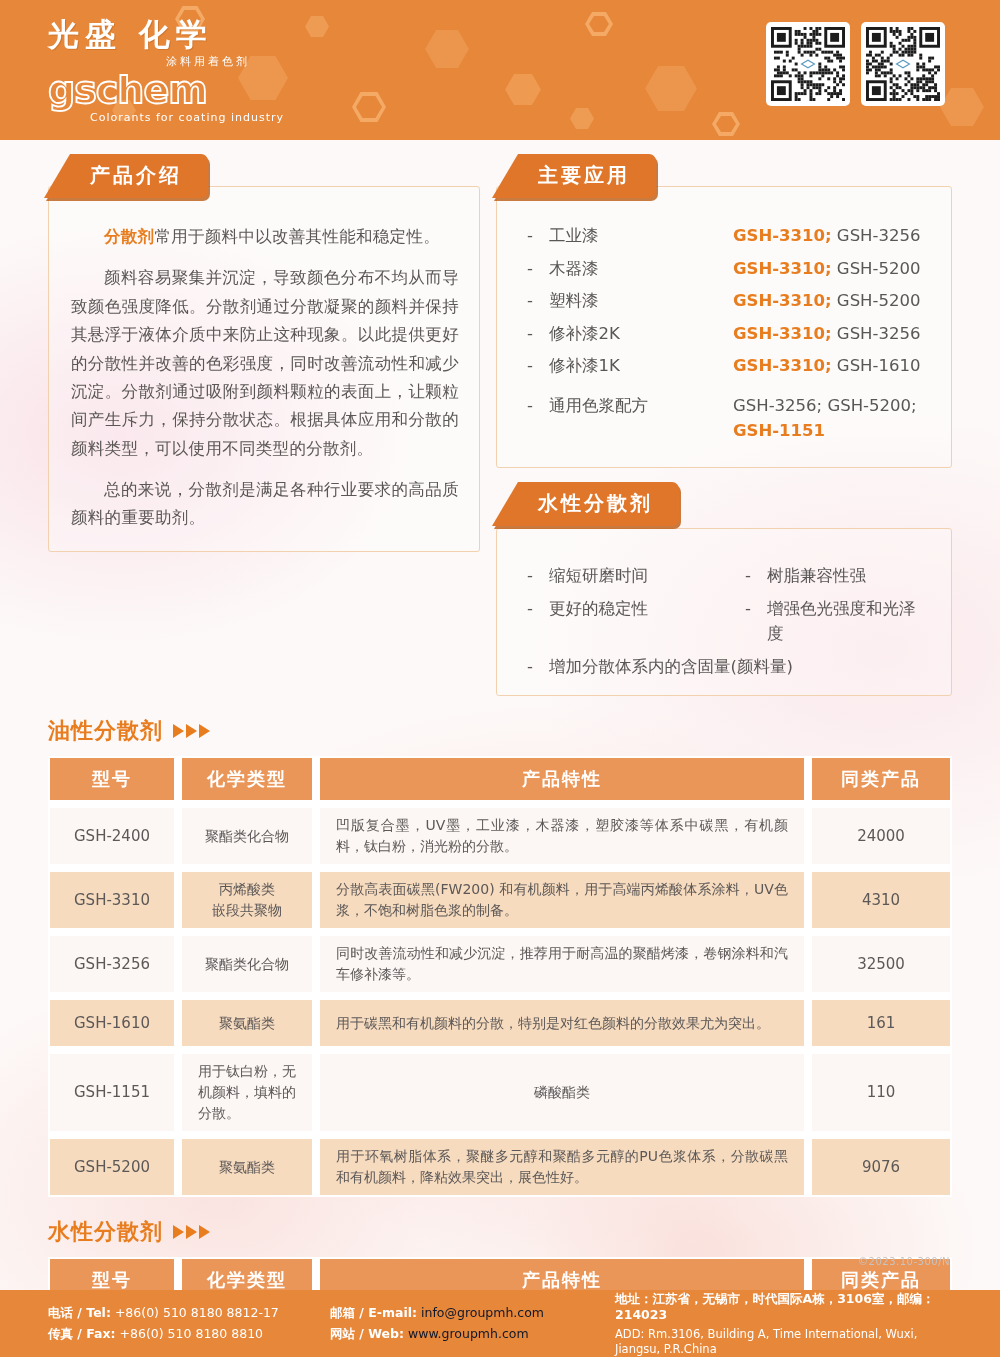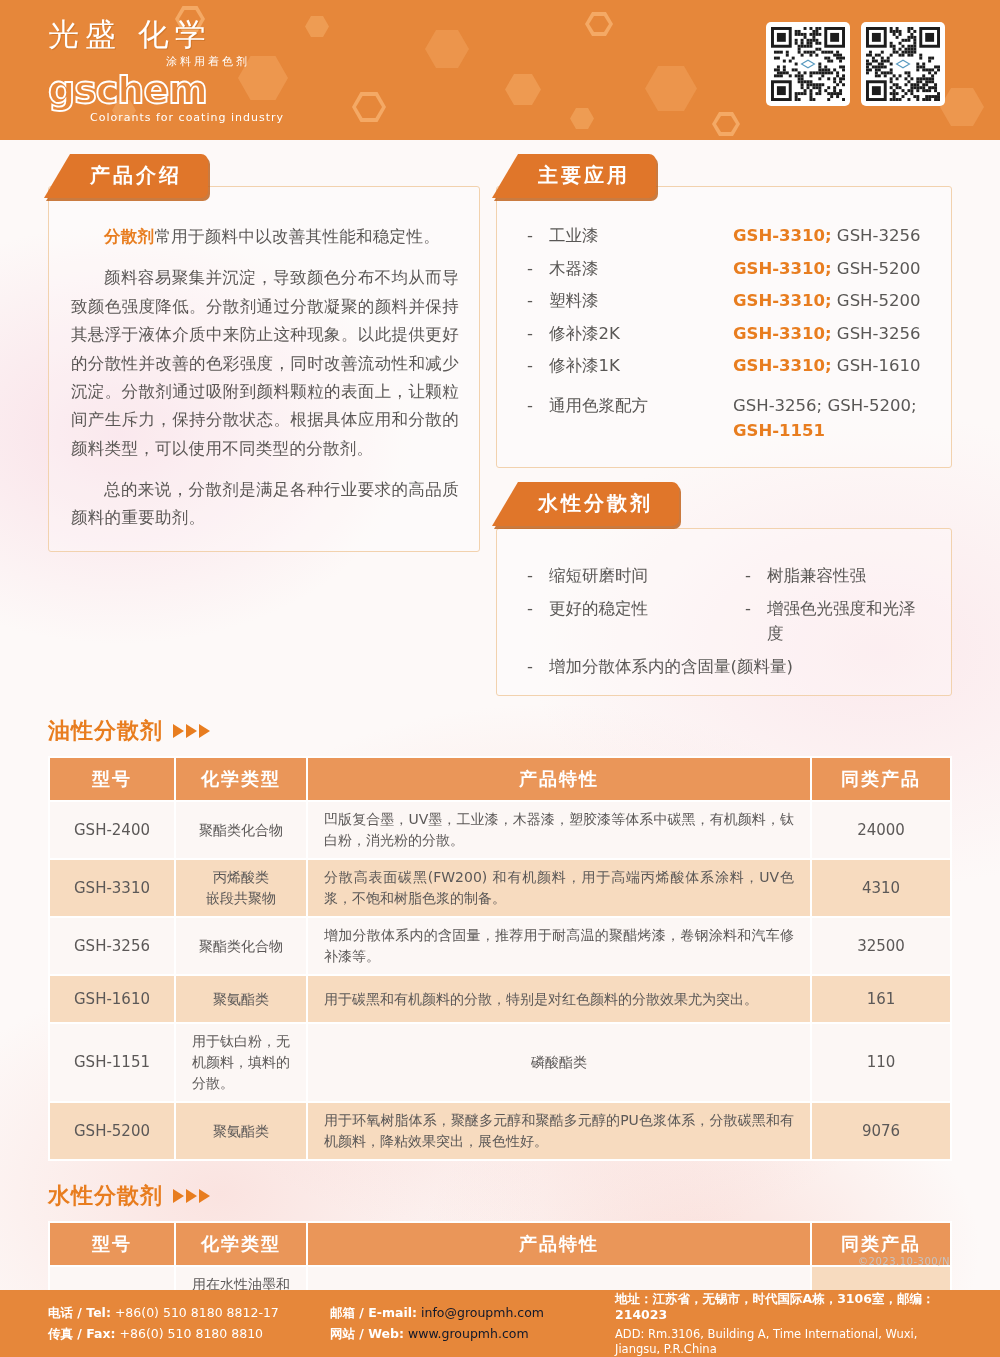--- a/index.html
+++ b/index.html
@@ -12,21 +12,21 @@
       radial-gradient(560px 380px at 55% 72%, rgba(247,198,192,.5), rgba(247,198,192,0) 72%),
       radial-gradient(460px 320px at 22% 88%, rgba(248,209,204,.55), rgba(248,209,204,0) 70%),
       radial-gradient(400px 260px at 70% 92%, rgba(246,190,180,.4), rgba(246,190,180,0) 70%),
       #FDF9F8;
   }
   
   .header{ position:relative; height:140px; background:#E6873A; overflow:hidden; }
   .hex{ position:absolute; clip-path:polygon(25% 0,75% 0,100% 50%,75% 100%,25% 100%,0 50%); }
   .hex .in{ position:absolute; inset:4px; clip-path:polygon(25% 0,75% 0,100% 50%,75% 100%,25% 100%,0 50%); background:#E6873A; }
   .brand{ position:absolute; left:48px; top:14px; color:#fff; z-index:2; }
-  .brand-cn{ font-size:31px; font-weight:normal; letter-spacing:6px; text-shadow:1px 1px 0 rgba(170,90,20,.35); }
+  .brand-cn{ font-size:31px; font-weight:bold; letter-spacing:6px; text-shadow:1px 1px 0 rgba(170,90,20,.35); }
   .brand-sub{ font-size:11px; letter-spacing:3px; margin:-2px 0 2px 118px; }
   .brand-en{ font-size:38px; font-weight:bold; letter-spacing:-1px; color:transparent;
              -webkit-text-stroke:1.8px #ffffff; line-height:1; }
   .brand-tag{ font-size:11px; letter-spacing:1px; margin:2px 0 0 42px; }
   .qr-zone{ position:absolute; right:55px; top:22px; display:flex; gap:11px; z-index:2; }
   .qr{ width:84px; height:84px; background:#fff; border-radius:5px; padding:5px; }
   
   .banner-wrap{ filter:drop-shadow(2px 3px 0 rgba(193,100,30,.85)); position:relative; z-index:3;
                 display:inline-block; margin-bottom:-21px; margin-left:-4px; }
   .banner{ clip-path:polygon(26px 0,100% 0,100% 100%,0 100%); background:#E0762A;
@@ -54,21 +54,21 @@
   .feat-grid{ display:grid; grid-template-columns:218px 1fr; row-gap:7px; font-size:16.5px; color:#595755; }
   .feat-item{ display:flex; line-height:1.55; }
   .feat-item .dash{ width:22px; }
   .feat-bottom{ grid-column:1 / span 2; }
   
   .tbl-title{ display:flex; align-items:center; margin:20px 0 10px; }
   .tbl-title h2{ font-size:22px; color:#E87D1F; font-weight:bold; letter-spacing:1px; }
   .arrows{ display:flex; margin-left:10px; gap:2px; }
   .tri{ width:0; height:0; border-left:11px solid #E87D1F; border-top:7px solid transparent;
         border-bottom:7px solid transparent; }
-  .tbl{ display:grid; grid-template-columns:124px 130px 1fr 138px; gap:2px; background:#fff;
+  .tbl{ display:grid; grid-template-columns:124px 130px 1fr 138px; gap:8px; background:#fff;
         border:2px solid #fff; }
   .th{ background:#EA9659; color:#fff; font-weight:bold; font-size:18px; letter-spacing:2px;
        display:flex; align-items:center; justify-content:center; min-height:42px; }
   .td{ display:flex; align-items:center; font-size:14px; color:#5B5857; padding:7px 10px;
        min-height:46px; line-height:1.5; }
   .td.center{ justify-content:center; text-align:center; }
   .td.model{ font-size:15px; }
   .td.similar{ font-size:15px; }
   .td.chem{ white-space:pre-line; }
   .td.feat-cell{ padding:7px 16px; text-align:justify; }
@@ -619,21 +619,21 @@
       <div class="td center similar row-light">24000</div>
 
       <div class="td center model row-peach">GSH-3310</div>
       <div class="td center chem row-peach">丙烯酸类
 嵌段共聚物</div>
       <div class="td feat-cell row-peach">分散高表面碳黑(FW200) 和有机颜料，用于高端丙烯酸体系涂料，UV色浆，不饱和树脂色浆的制备。</div>
       <div class="td center similar row-peach">4310</div>
 
       <div class="td center model row-light">GSH-3256</div>
       <div class="td center chem row-light">聚酯类化合物</div>
-      <div class="td feat-cell row-light">增加分散体系内的含固量，推荐用于耐高温的聚醋烤漆，卷钢涂料和汽车修补漆等。</div>
+      <div class="td feat-cell row-light">同时改善流动性和减少沉淀，推荐用于耐高温的聚醋烤漆，卷钢涂料和汽车修补漆等。</div>
       <div class="td center similar row-light">32500</div>
 
       <div class="td center model row-peach">GSH-1610</div>
       <div class="td center chem row-peach">聚氨酯类</div>
       <div class="td feat-cell row-peach">用于碳黑和有机颜料的分散，特别是对红色颜料的分散效果尤为突出。</div>
       <div class="td center similar row-peach">161</div>
 
       <div class="td center model row-light">GSH-1151</div>
       <div class="td feat-cell row-light">用于钛白粉，无机颜料，填料的分散。</div>
       <div class="td center chem row-light">磷酸酯类</div>

